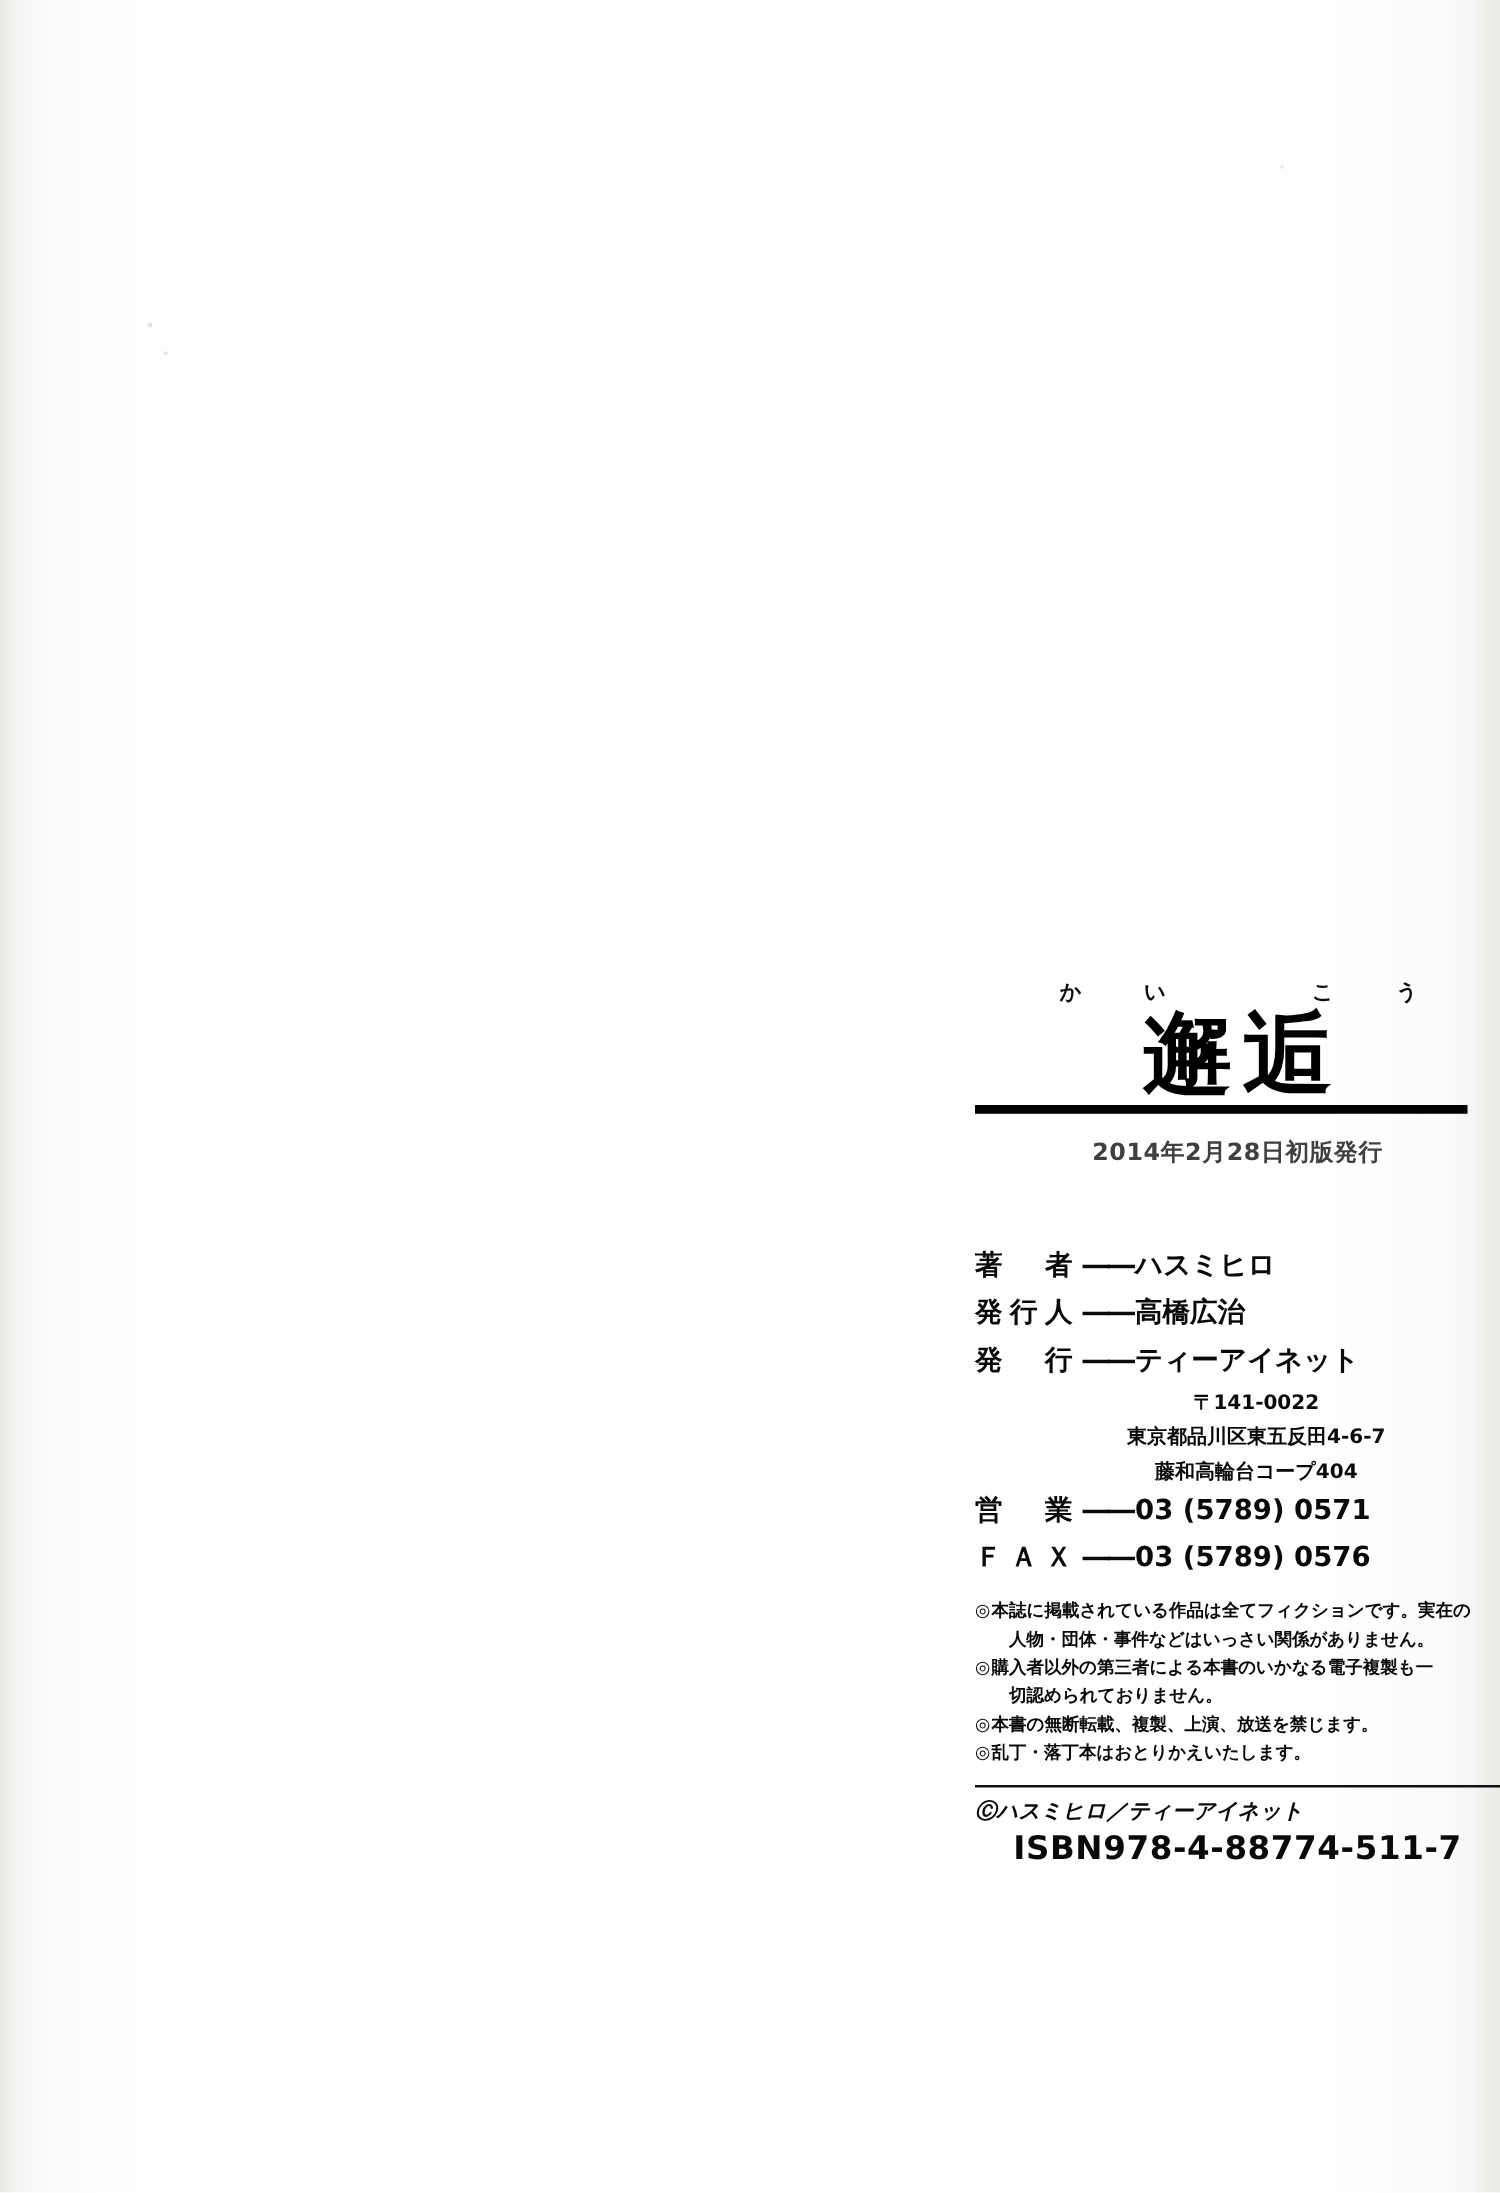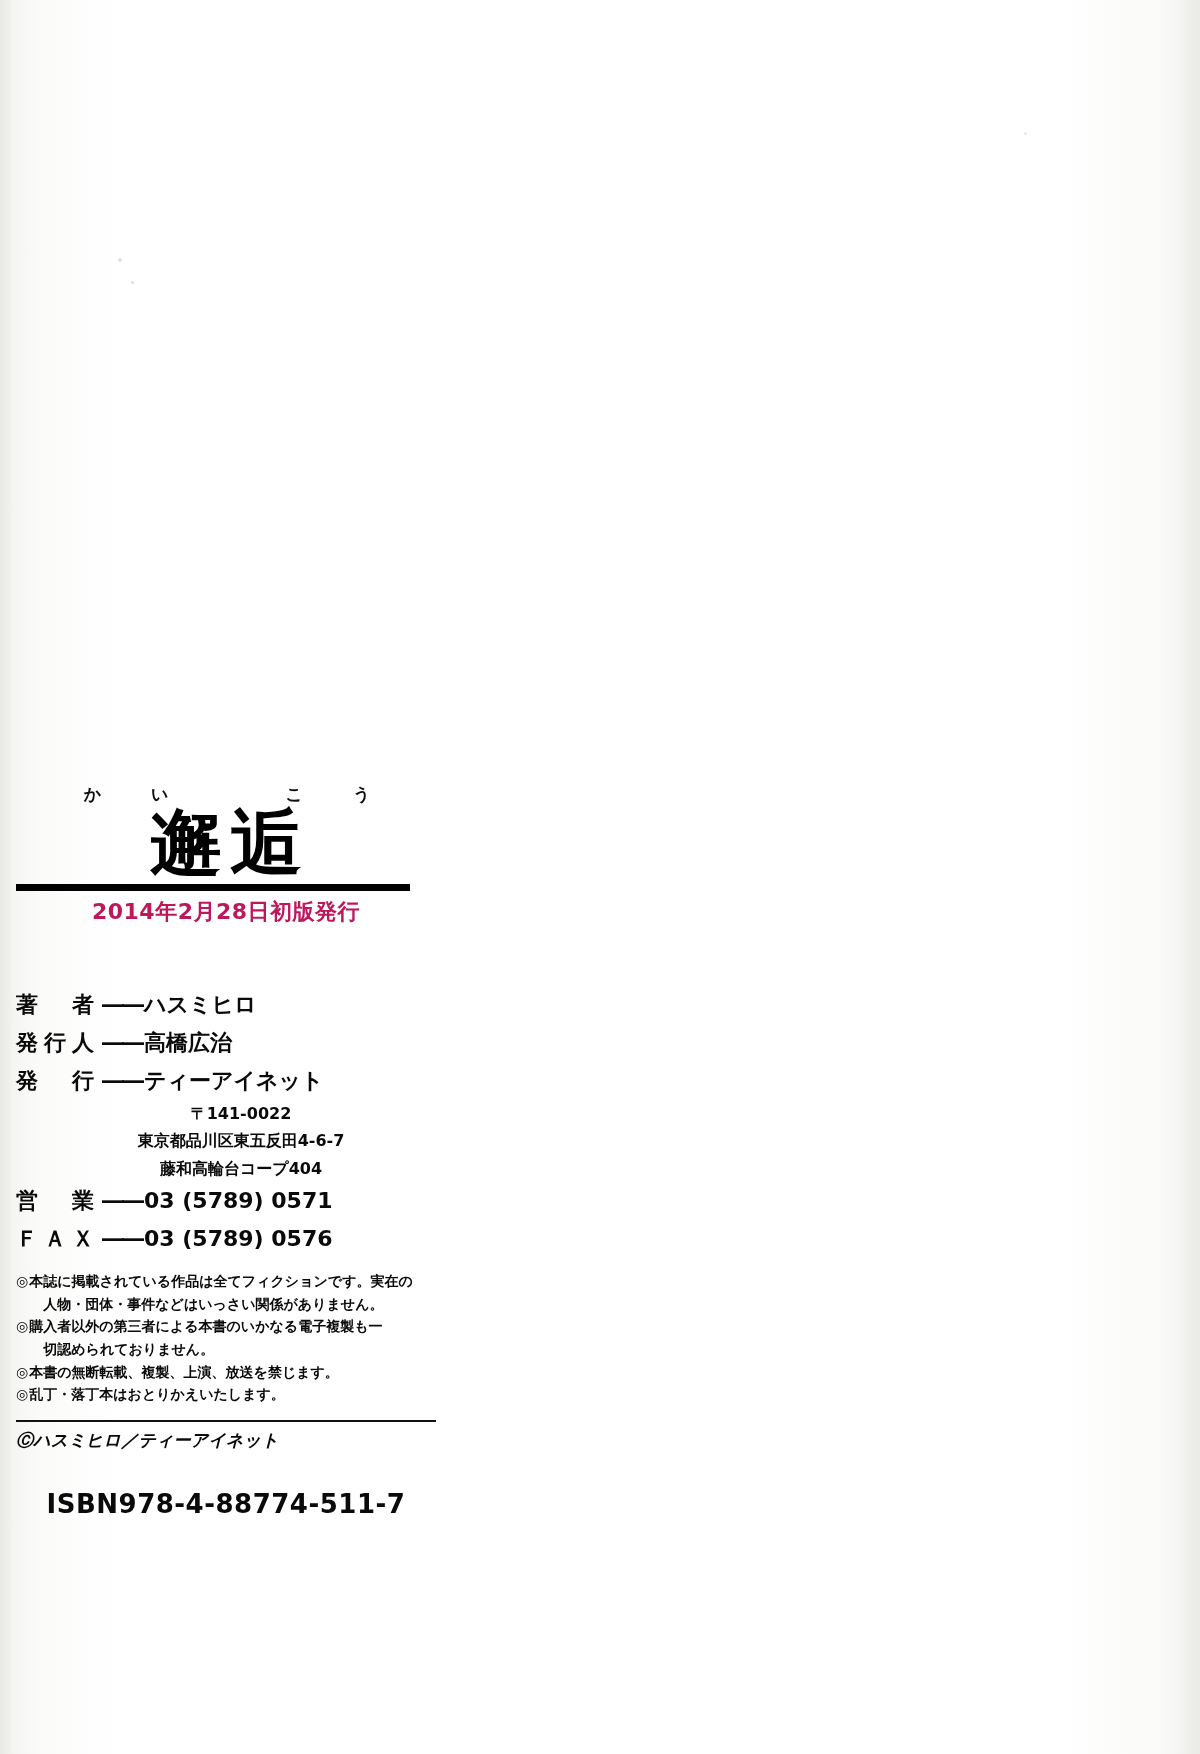--- a/index.html
+++ b/index.html
@@ -46,21 +46,21 @@
   }
 
   
   .colophon {
     position: absolute;
     left: 16px;
     right: 0;
     top: 786px;
     display: flex;
     flex-direction: column;
-    align-items: flex-start;
+    align-items: flex-end;
   }
 
   .title-wrap {
     position: relative;
     text-align: center;
     width: 420px;
   }
   .furigana {
     font-family: "DejaVu Sans", "Liberation Sans", sans-serif;
     font-size: 17px;
@@ -81,25 +81,25 @@
     color: #000000;
   }
   .rule-thick {
     width: 394px;
     height: 7px;
     background: #000;
     margin-top: 6px;
   }
   .pubdate {
     font-family: "DejaVu Sans", "Liberation Sans", sans-serif;
-    font-size: 22px;
+    font-size: 19px;
     font-weight: 700;
     letter-spacing: .5px;
-    margin-top: 6px;
-    color: #be185d;
+    margin-top: 18px;
+    color: #404040;
   }
 
   .credits {
     margin-top: 59px;
     width: 420px;
     font-family: "DejaVu Sans", "Liberation Sans", sans-serif;
     font-size: 22px;
     font-weight: 700;
     color: #0a0a0a;
     line-height: 1.72;
@@ -159,21 +159,21 @@
     font-family: "DejaVu Sans", "Liberation Sans", sans-serif;
     font-size: 17px;
     font-weight: 700;
     letter-spacing: .2px;
     color: #0a0a0a;
     font-style: italic;
   }
   .isbn {
     width: 420px;
     text-align: center;
-    margin-top: 37px;
+    margin-top: 4px;
     font-family: "DejaVu Sans", "Liberation Sans", sans-serif;
     font-size: 26px;
     font-weight: 700;
     letter-spacing: .5px;
     color: #0a0a0a;
   }
 </style>
 </head>
 <body>
 

